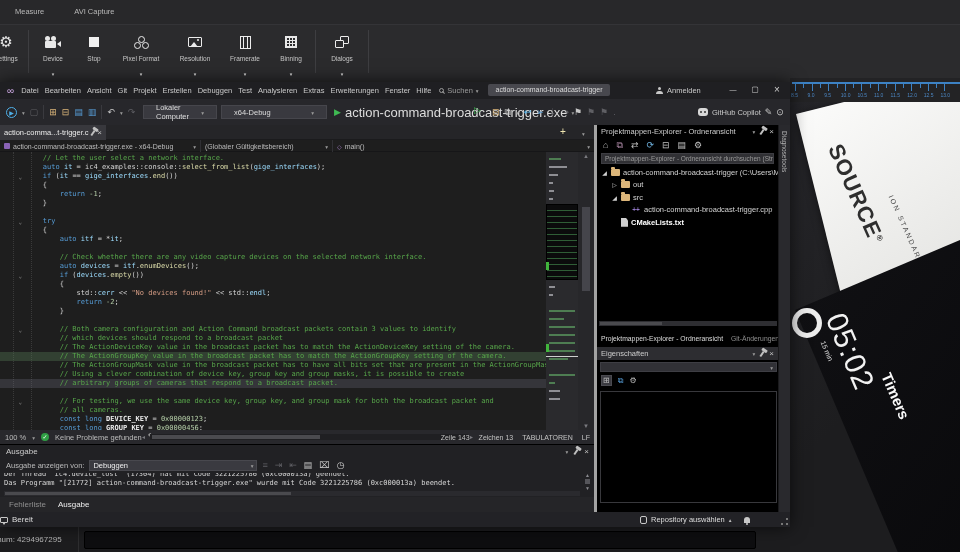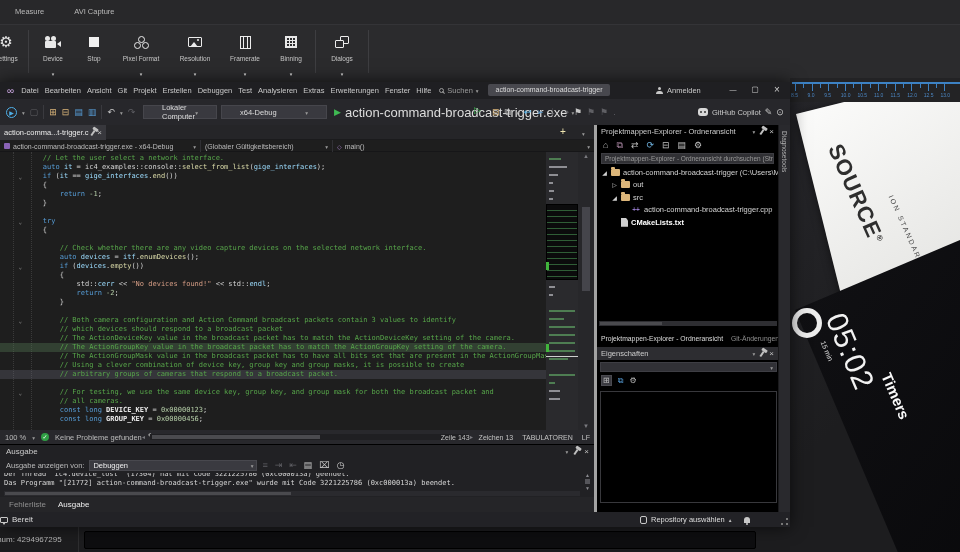--- a/index.html
+++ b/index.html
@@ -98,21 +98,21 @@
 
   .vs-toolbar{position:absolute;left:0;top:17px;width:100%;height:26px;background:#27272b;}
   .tbrow{position:absolute;top:0;height:26px;display:flex;align-items:center;gap:5px;}
   .tbi{font-size:9px;color:#c8c8c8;line-height:12px;}
   .tbi.dim{color:#5f5f64;}
   .tbi.blue{color:#569cd6;} .tbi.teal{color:#4fb0e8;} .tbi.yellow{color:#dcb67a;}
   .tb-sep{width:1px;height:14px;background:#3a3a3f;}
   .runcircle{width:11px;height:11px;border:1px solid #4fb0e8;border-radius:50%;color:#4fb0e8;font-size:6px;
      display:flex;align-items:center;justify-content:center;}
   .tb-combo{height:14px;background:#39393f;border:1px solid #46464c;color:#ddd;font-size:7.5px;
-     display:flex;align-items:center;padding:0 18px;position:absolute;top:6px;}
+     display:flex;align-items:center;padding:0 12px;position:absolute;top:6px;}
   .tb-combo .caret{margin-left:auto;}
   .run-group{position:absolute;left:334px;top:0;height:26px;display:flex;align-items:center;gap:4px;}
   .run-play{color:#3fba53;font-size:9px;}
   .run-label{font-size:13px;color:#ddd;white-space:nowrap;}
   .play-outline{position:absolute;left:474px;top:6px;color:#3fba53;font-size:9px;}
   .copilot{position:absolute;left:698px;top:0;height:26px;display:flex;align-items:center;gap:4px;font-size:7.5px;color:#c8c8c8;}
   .ico-copilot{width:10px;height:8px;border-radius:3px;background:#d8d8d8;position:relative;}
   .ico-copilot::before{content:"";position:absolute;left:2px;top:3px;width:2px;height:2px;background:#333;border-radius:50%;
      box-shadow:4px 0 0 #333;}
 
@@ -530,20 +530,24 @@
           <div class="cl">
             <span class="fold">⌄</span>
             <span class="ct"><span class="tk-p">    </span><span class="tk-k">try</span></span>
           </div>
           <div class="cl">
             <span class="fold"></span>
             <span class="ct"><span class="tk-p">    {</span></span>
           </div>
           <div class="cl">
             <span class="fold"></span>
+            <span class="ct"><span class="tk-p">        </span><span class="tk-k">auto</span><span class="tk-p"> </span><span class="tk-v">itf</span><span class="tk-p"> = *</span><span class="tk-v">it</span><span class="tk-p">;</span></span>
+          </div>
+          <div class="cl">
+            <span class="fold"></span>
             <span class="ct"></span>
           </div>
           <div class="cl">
             <span class="fold"></span>
             <span class="ct"><span class="tk-c">        // Check whether there are any video capture devices on the selected network interface.</span></span>
           </div>
           <div class="cl">
             <span class="fold"></span>
             <span class="ct"><span class="tk-p">        </span><span class="tk-k">auto</span><span class="tk-p"> </span><span class="tk-v">devices</span><span class="tk-p"> = </span><span class="tk-v">itf</span><span class="tk-p">.</span><span class="tk-f">enumDevices</span><span class="tk-p">();</span></span>
           </div>

